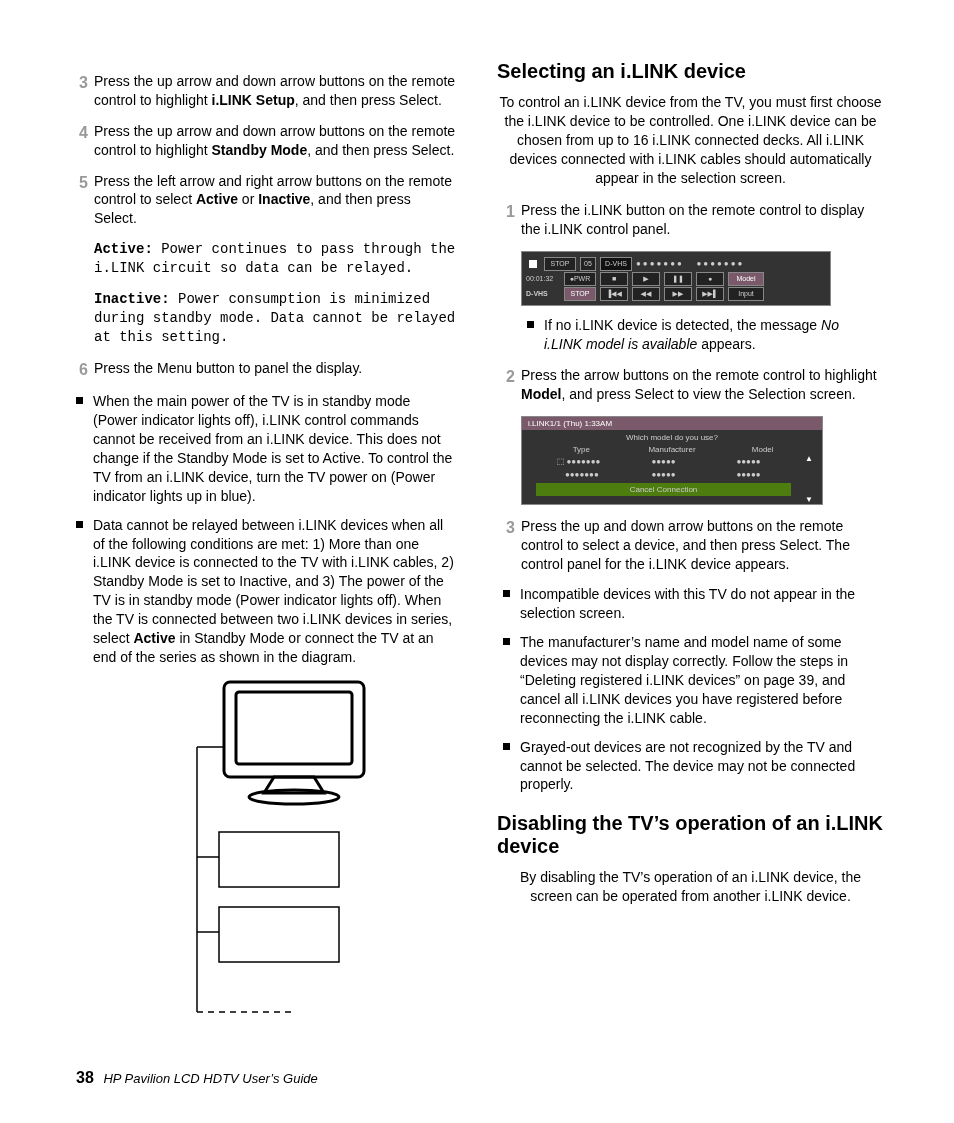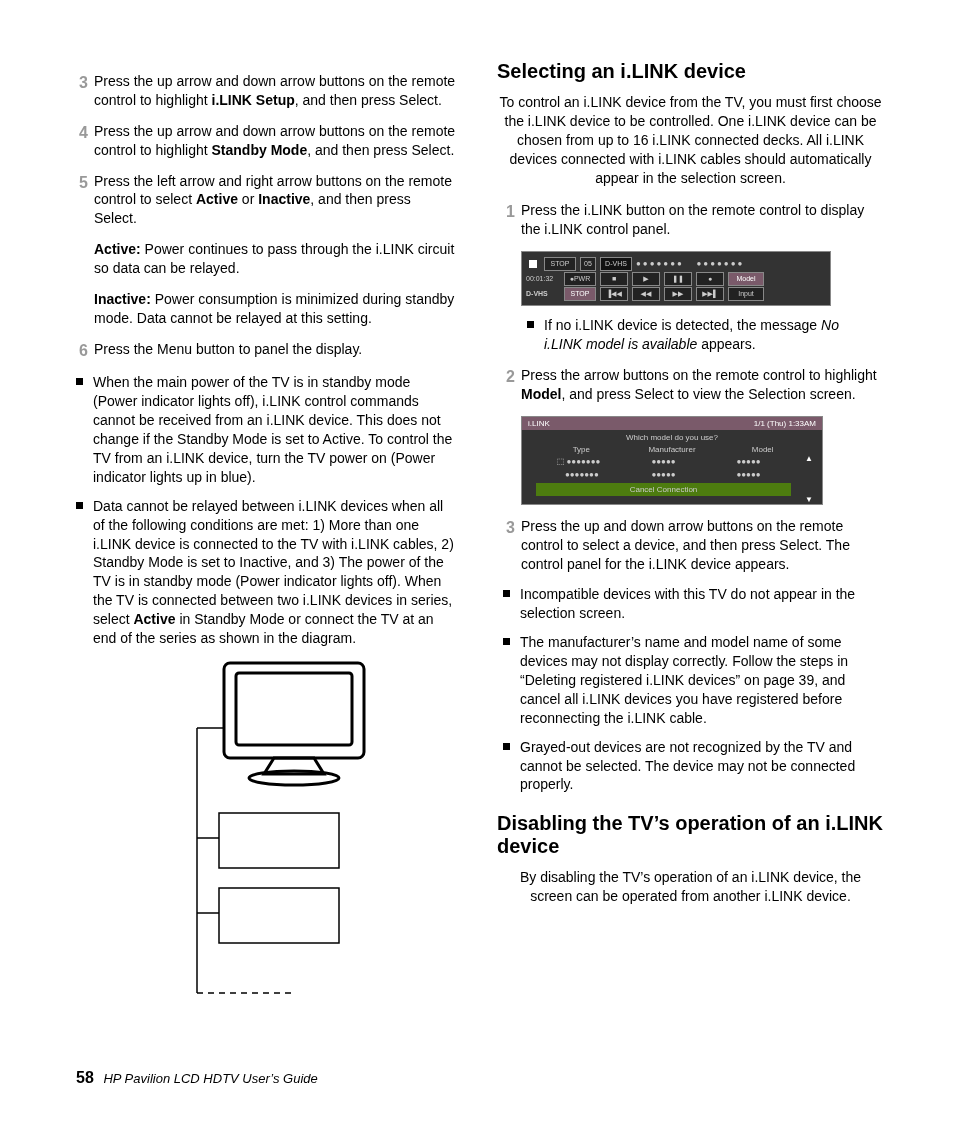--- a/index.html
+++ b/index.html
@@ -33,20 +33,21 @@
     font-size: 16px;
     width: 18px;
     flex-shrink: 0;
     text-align: right;
     margin-right: 6px;
   }
   .step-text { flex: 1; }
   .indent-block {
     margin: 12px 0 12px 24px;
     line-height: 1.35;
+    font-family: Liberation Mono, monospace;
   }
   .bullet {
     display: flex;
     margin: 10px 0;
     line-height: 1.35;
   }
   .bullet .sq {
     width: 7px; height: 7px; background: #000;
     margin: 5px 10px 0 6px; flex-shrink: 0;
   }
@@ -108,21 +109,21 @@
   .panel2 {
     background: #333;
     border: 1px solid #888;
     margin: 10px 0 12px 24px;
     width: 300px;
     font-size: 8px;
     color: #ccc;
   }
   .panel2 .hdr {
     background: #7a5a6a; color: #fff;
-    display: flex; justify-content: space-between;
+    display: flex; 
     padding: 2px 6px; font-size: 8px;
   }
   .panel2 .q { text-align: center; padding: 3px 18px; font-size: 8px; }
   .panel2 .cols {
     display: flex; text-align: center; font-size: 8px;
     padding: 0 14px;
   }
   .panel2 .cols div { flex: 1; }
   .panel2 .datarow {
     display: flex; padding: 2px 14px; align-items: center;
@@ -296,15 +297,15 @@
           <div class="bullet-text">Grayed-out devices are not recognized by the TV and cannot be selected. The device may not be connected properly.</div>
         </div>
       </div>
 
     <h2 style="margin-top:18px;">Disabling the TV’s operation of an i.LINK device</h2>
     <div class="intro">By disabling the TV’s operation of an i.LINK device, the screen can be operated from another i.LINK device.</div>
   </div>
 </div>
 
 <div class="footer">
-  <span class="pn">58</span>
+  <span class="pn">38</span>
   <span class="title">HP Pavilion LCD HDTV User’s Guide</span>
 </div>
 
 </body></html>

